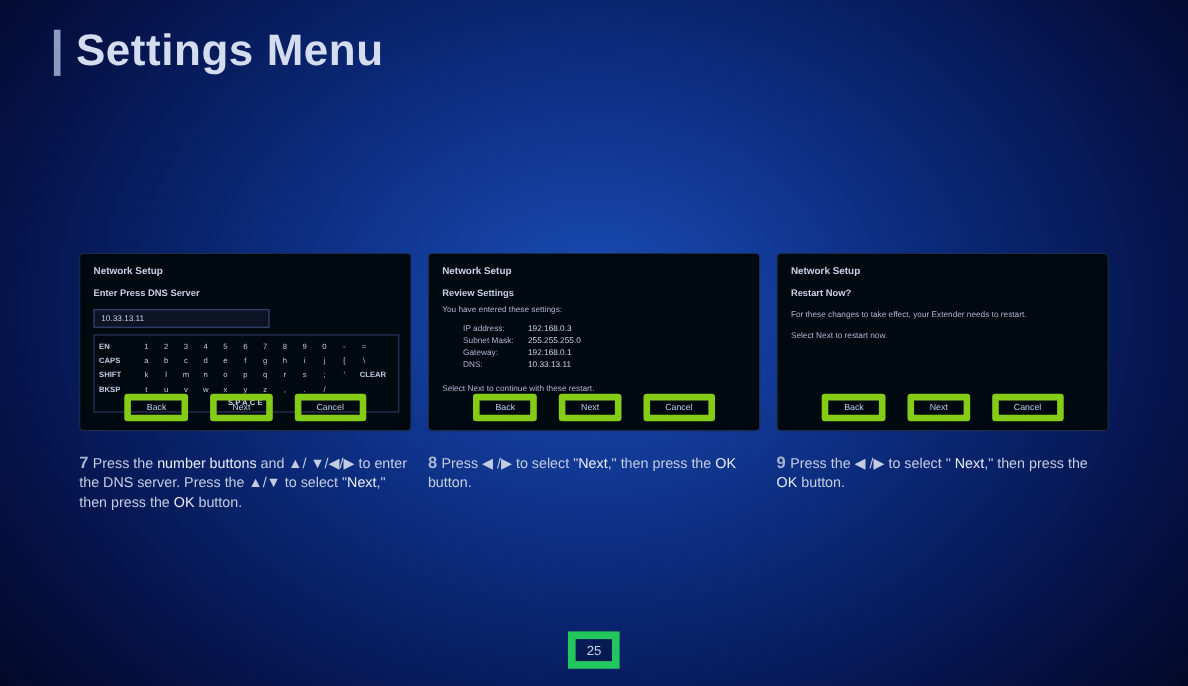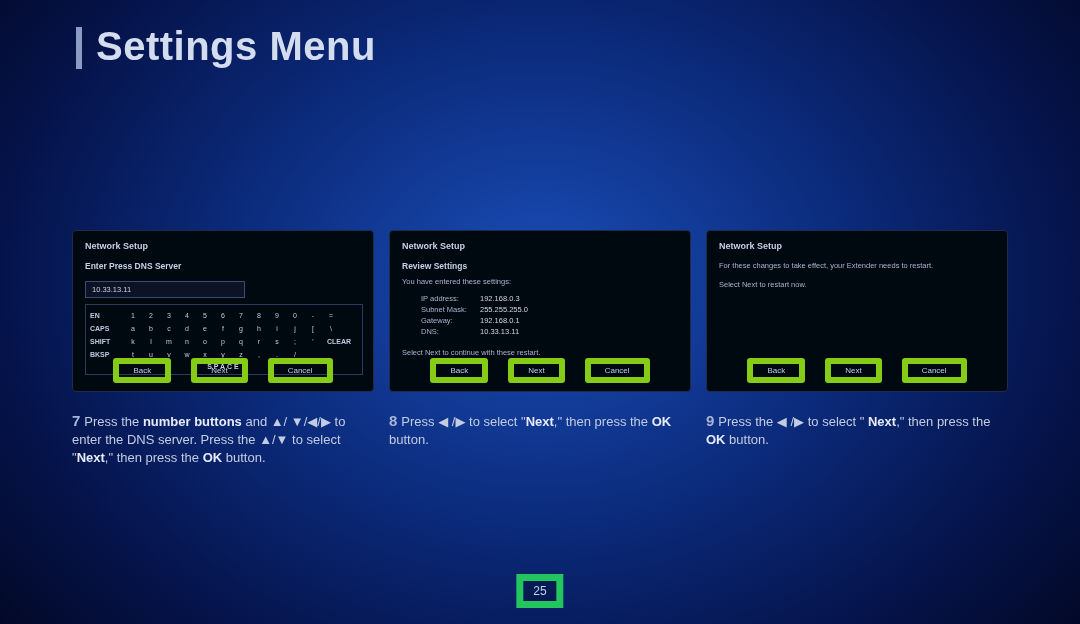--- a/index.html
+++ b/index.html
@@ -2,21 +2,21 @@
 <html><head>
 <meta charset="utf-8">
 <style>
   * { box-sizing: border-box; margin: 0; padding: 0; }
   html, body { width: 1080px; height: 624px; overflow: hidden; font-family: "Segoe UI", Arial, sans-serif; }
   body {
     background: radial-gradient(ellipse 900px 700px at 50% 45%, #1a4db8 0%, #0b2a7a 35%, #05134a 60%, #010418 85%, #000 100%);
     color: #cfd6e6;
     position: relative;
   }
-  .title-bar { position: absolute; top: 24px; left: 76px; display:flex; align-items:flex-end; }
+  .title-bar { position: absolute; top: 24px; left: 49px; display:flex; align-items:flex-end; }
   .title-bar .tick { width:6px; height:42px; background:#8a9cc2; margin-right:14px; }
   .title-bar h1 { color:#d4dcef; font-weight:600; font-size:40px; letter-spacing:.5px; }
 
   .panels { position:absolute; top:230px; left:72px; right:72px; display:flex; justify-content:space-between; }
   .panel { width:302px; height:162px; background:#000810; border:1px solid #1e2b4a; border-radius:4px; padding:10px 12px; color:#c7d0e4; position:relative; font-size:8px; }
   .panel .hdr { font-weight:700; font-size:9px; color:#c7d0e4; }
   .panel .sub { margin-top:10px; font-weight:600; font-size:8.5px; }
   .panel .line { margin-top:6px; font-size:7.5px; color:#a9b4cf; }
   .panel .footer { position:absolute; bottom:8px; left:0; right:0; display:flex; justify-content:center; gap:20px; }
   .panel .btn { border:6px solid #84cc16; border-radius:3px; padding:2px 14px; font-size:8px; color:#bcd0f0; background:transparent; }
@@ -31,21 +31,21 @@
   .kb .space { text-align:center; font-size:7px; font-weight:700; letter-spacing:2px; padding-top:2px; }
 
   
   .kv { display:flex; font-size:7.5px; margin-top:2px; }
   .kv .k { width:78px; color:#a9b4cf;padding-left:19px; }
   .kv .v { color:#cfd6e6; }
 
   .captions { position:absolute; top:412px; left:72px; right:72px; display:flex; justify-content:space-between; }
   .cap { width:302px; color:#c3cce1; font-size:13px; line-height:18px; }
   .cap .num { color:#a8b6d6; font-weight:700; font-size:15px; margin-right:4px; }
-  .cap b { color:#e6ebf7; font-weight:700; }
+  .cap b { color:#e6ebf7; font-weight:400; }
 
   .pagebox { position:absolute; bottom:16px; left:50%; transform:translateX(-50%); border:7px solid #22c55e; padding:3px 10px; color:#c7d2ea; font-size:12px; background:rgba(0,0,0,.2); }
 </style>
 </head>
 <body>
 
 <div class="title-bar">
   <div class="tick"></div>
   <h1>Settings Menu</h1>
 </div>
@@ -148,20 +148,21 @@
     <div class="line" style="margin-top:12px">Select Next to continue with these restart.</div>
     <div class="footer">
       <div class="btn">Back</div>
       <div class="btn">Next</div>
       <div class="btn">Cancel</div>
     </div>
   </div>
 
   <div class="panel">
     <div class="hdr">Network Setup</div>
+    <div class="sub">Restart Now?</div>
     <div class="line" style="margin-top:10px">For these changes to take effect, your Extender needs to restart.</div>
     <div class="line" style="margin-top:10px">Select Next to restart now.</div>
     <div class="footer">
       <div class="btn">Back</div>
       <div class="btn">Next</div>
       <div class="btn">Cancel</div>
     </div>
   </div>
 
 </div>

